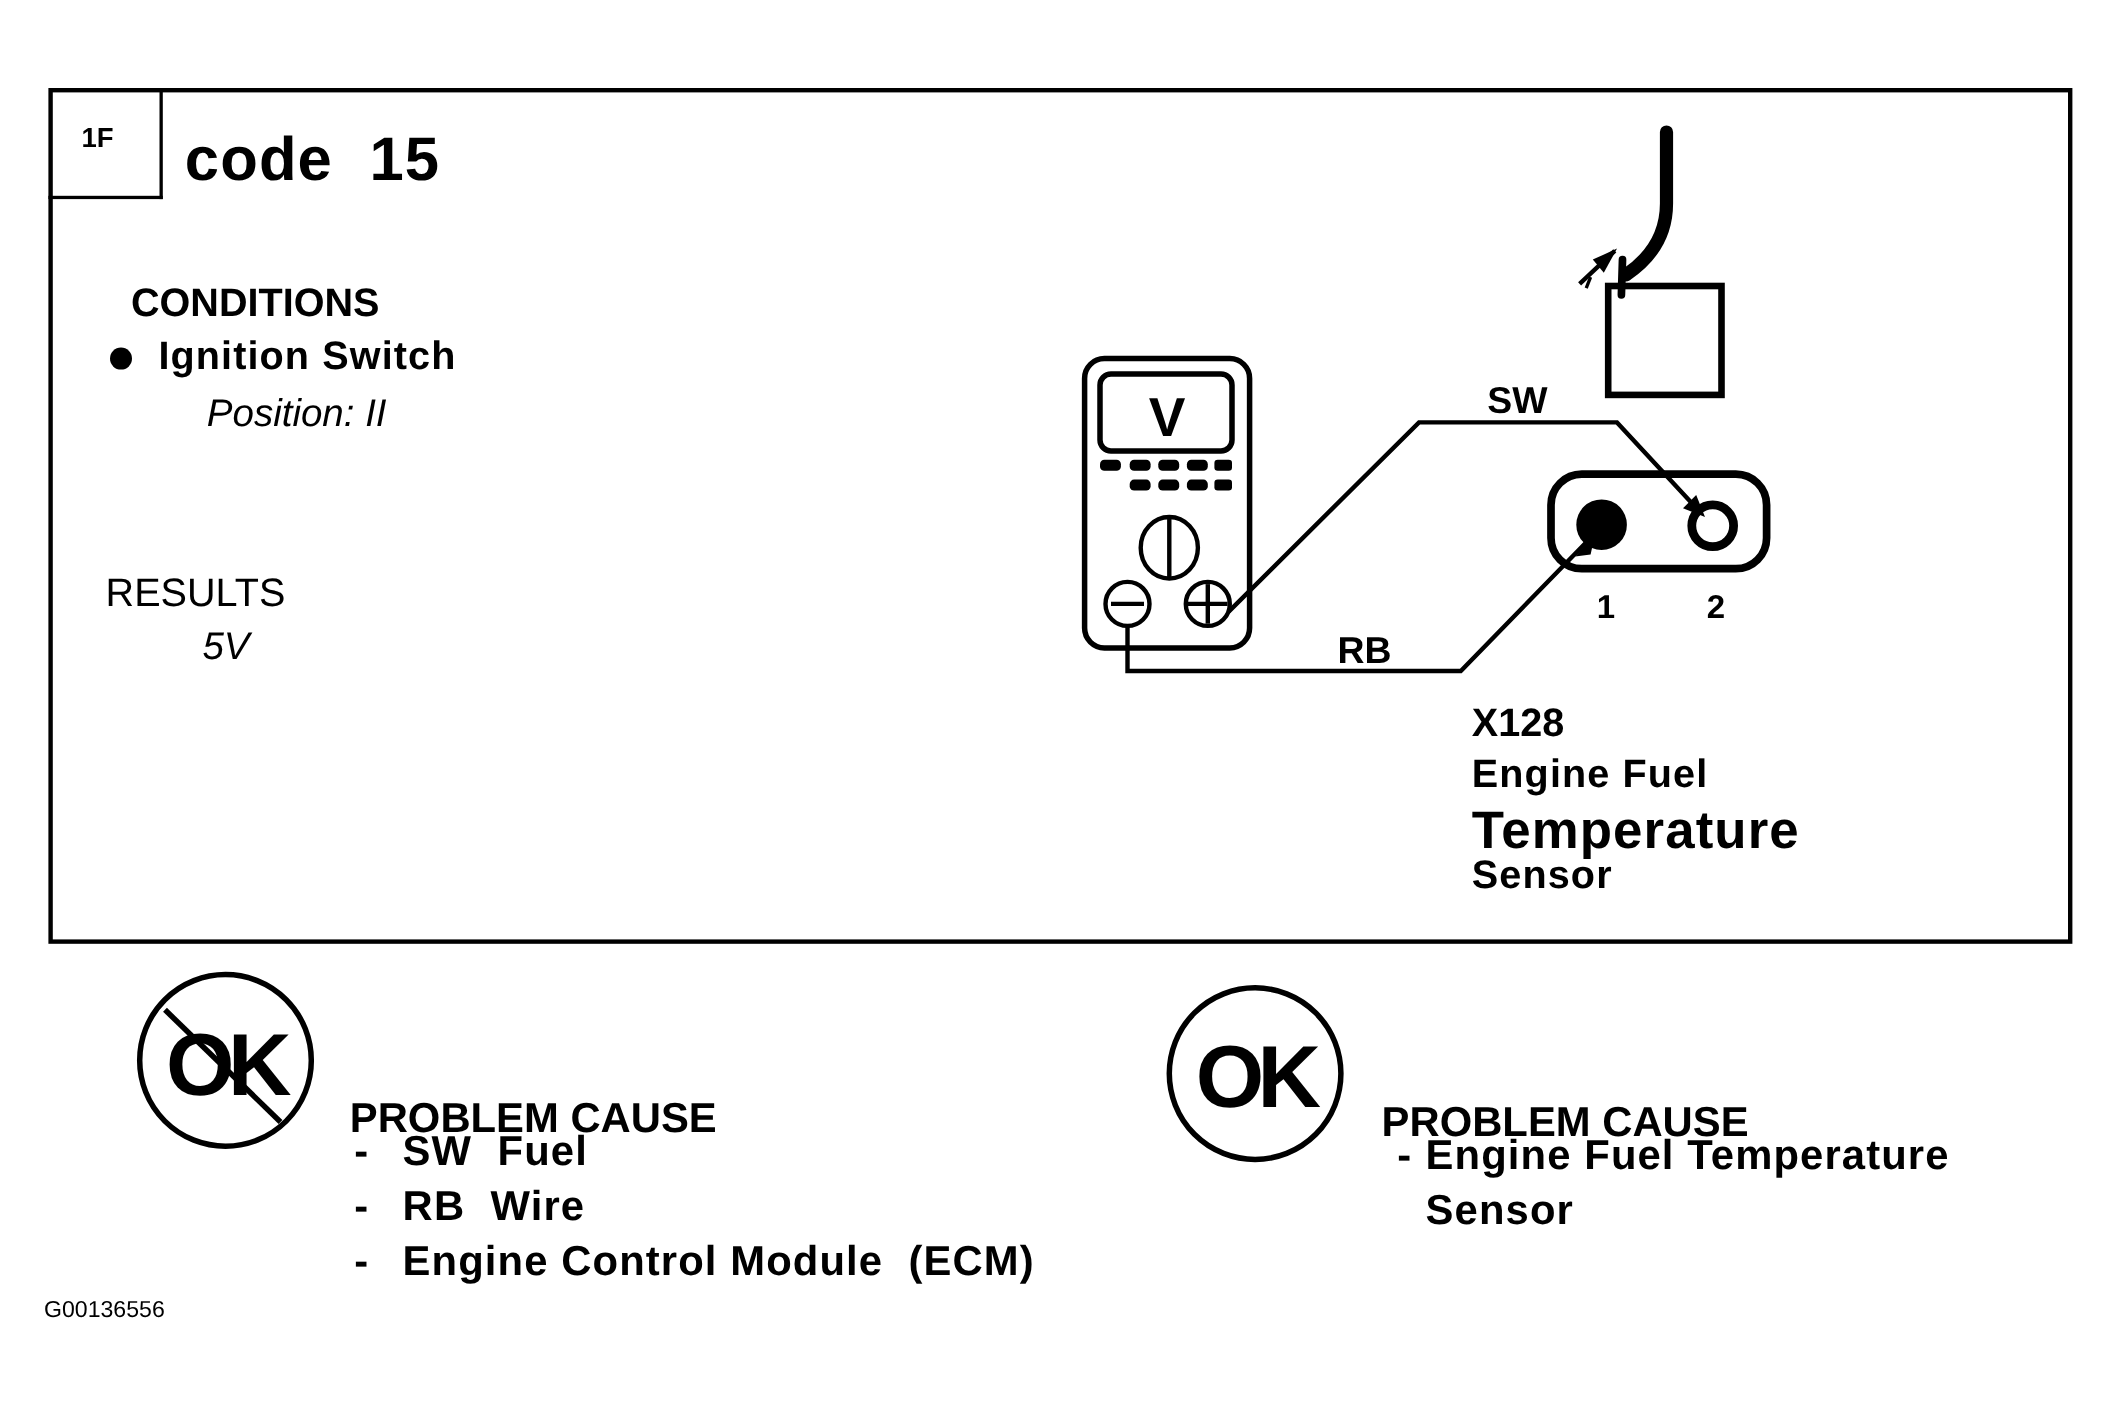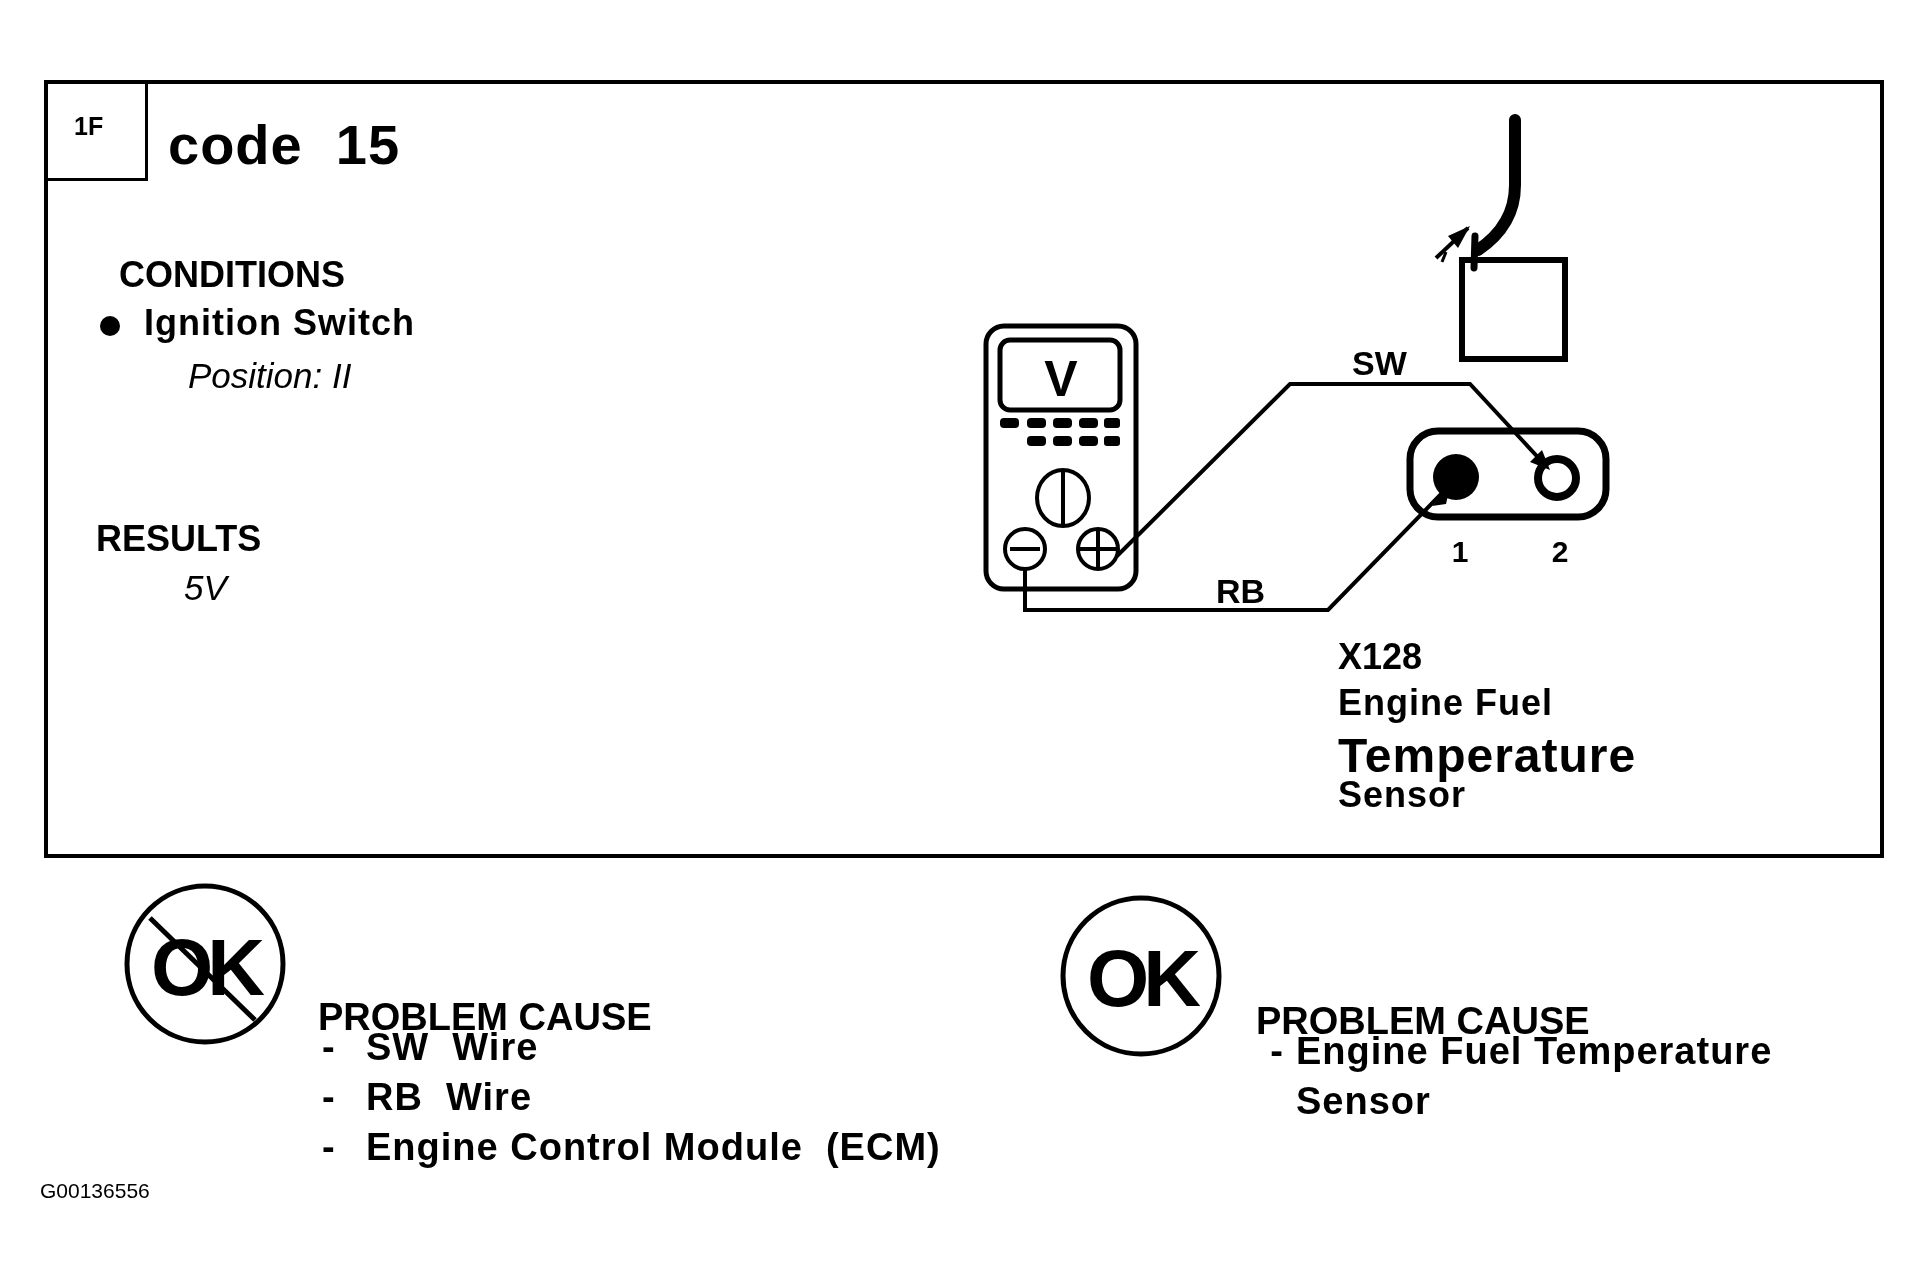--- a/index.html
+++ b/index.html
@@ -9,21 +9,21 @@
   svg.diagram { position:absolute; left:0; top:0; width:1923px; height:1274px; }
   svg text { font-family:"Liberation Sans", "DejaVu Sans", sans-serif; font-weight:bold; fill:#000; }
   #main-frame { left:44px; top:80px; width:1840px; height:778px; border:4px solid #000; box-sizing:border-box; }
   #code-box { left:44px; top:80px; width:104px; height:101px; border:3px solid #000; border-left:none; border-top:none; box-sizing:border-box; }
   #code-box-label { left:74px; top:112px; font-size:25px; font-weight:bold; }
   #title { left:168px; top:112px; font-size:56px; font-weight:bold; letter-spacing:1px; }
   #conditions-heading { left:99px; top:254px; font-size:36px; font-weight:bold;margin-left:20px; }
   #condition-bullet { left:100px; top:316px; width:20px; height:20px; border-radius:50%; background:#000; }
   #condition-item { left:144px; top:302px; font-size:36px; font-weight:bold; letter-spacing:1px; }
   #condition-sub { left:188px; top:356px; font-size:35px; font-style:italic; }
-  #results-heading { left:96px; top:518px; font-size:36px; font-weight:bold; }
+  #results-heading { left:96px; top:518px; font-size:36px; font-weight:normal; }
   #results-value { left:184px; top:568px; font-size:35px; font-style:italic; }
   #sensor-id { left:1338px; top:636px; font-size:36px; font-weight:bold; }
   #sensor-name-1 { left:1338px; top:682px; font-size:36px; font-weight:bold; letter-spacing:1px; }
   #sensor-name-2 { left:1338px; top:728px; font-size:48px; font-weight:bold; letter-spacing:1px; }
   #sensor-name-3 { left:1338px; top:774px; font-size:36px; font-weight:bold; letter-spacing:1px; }
   .cause-heading { font-size:38px; font-weight:bold;margin-top:30px; }
   .cause-item { font-size:38px; font-weight:bold; letter-spacing:1px; }
   #nok-heading { left:318px; top:966px; }
   #nok-item-0 { left:322px; top:1026px; }
   #nok-item-1 { left:322px; top:1076px; }
@@ -118,21 +118,21 @@
     <text x="1141" y="1006" font-size="80" text-anchor="middle" letter-spacing="-6">OK</text>
   </g>
 </svg>
 
 <div id="sensor-id" class="abs">X128</div>
 <div id="sensor-name-1" class="abs">Engine Fuel</div>
 <div id="sensor-name-2" class="abs">Temperature</div>
 <div id="sensor-name-3" class="abs">Sensor</div>
 
 <div id="nok-heading" class="abs cause-heading">PROBLEM CAUSE</div>
-<div id="nok-item-0" class="abs cause-item"><span class="dash">-</span><span style="white-space:pre;">SW  Wire</span></div>
+<div id="nok-item-0" class="abs cause-item"><span class="dash">-</span><span style="white-space:pre;">SW  Fuel</span></div>
 <div id="nok-item-1" class="abs cause-item"><span class="dash">-</span><span style="white-space:pre;">RB  Wire</span></div>
 <div id="nok-item-2" class="abs cause-item"><span class="dash">-</span><span style="white-space:pre;">Engine Control Module  (ECM)</span></div>
 
 <div id="ok-heading" class="abs cause-heading">PROBLEM CAUSE</div>
 <div id="ok-item-0" class="abs cause-item"><span class="dash" style="width:38px;">-</span><span>Engine Fuel Temperature</span></div>
 <div id="ok-item-1" class="abs cause-item">Sensor</div>
 
 <div id="figure-id" class="abs">G00136556</div>
 
 </body></html>

